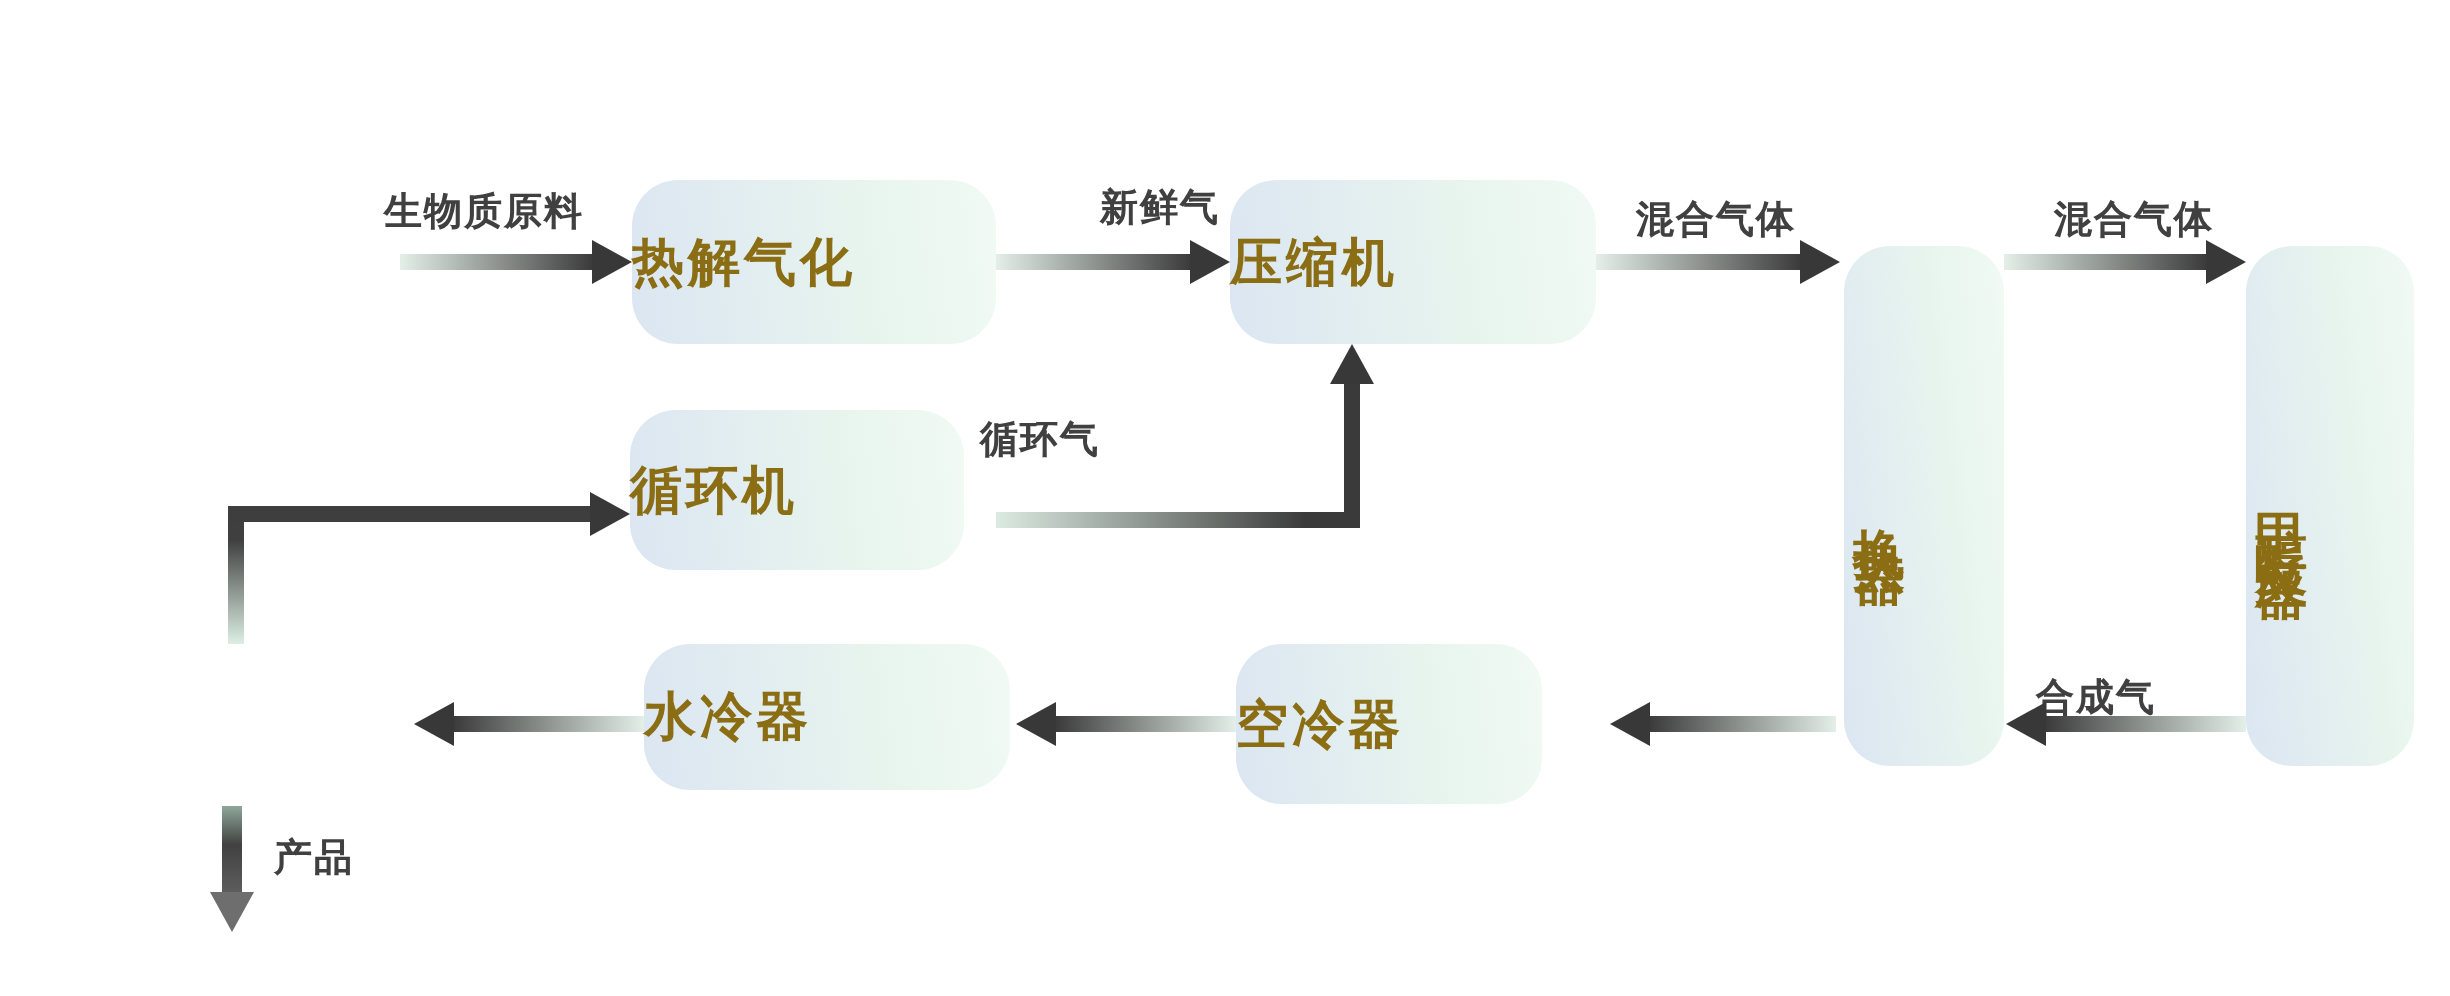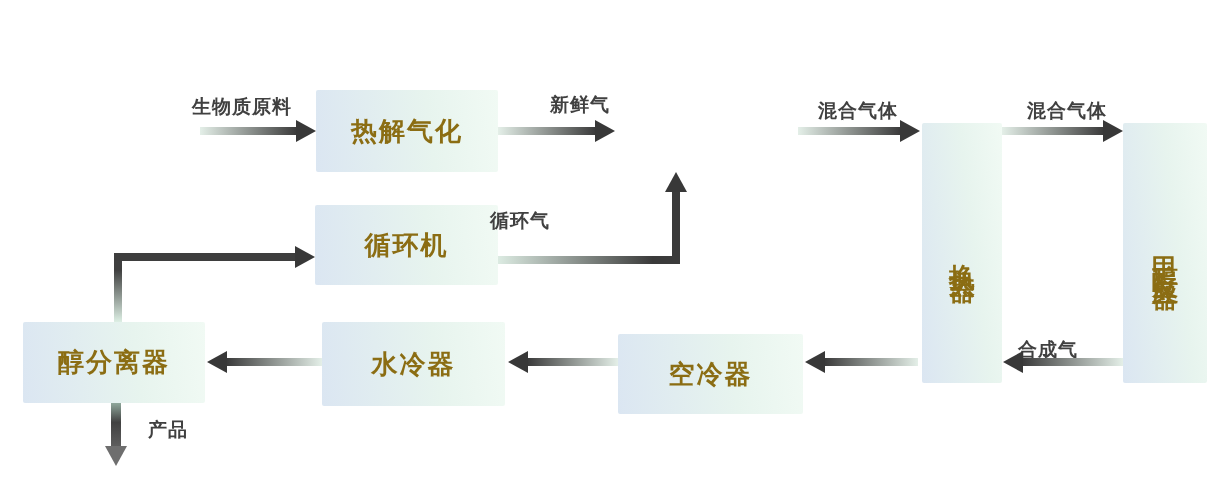--- a/index.html
+++ b/index.html
@@ -1,21 +1,21 @@
 <!DOCTYPE html>
 <html><head>
 <meta charset="utf-8">
 <style>
   html,body{margin:0;padding:0;background:#ffffff;}
   .canvas{position:relative;width:1225px;height:498px;background:#ffffff;overflow:hidden;
           font-family:"Liberation Sans",sans-serif;}
   
-  .box{position:absolute;border-radius:2px;
+  .box{position:absolute;border-radius:23px;
        background:linear-gradient(83deg,#dbe6f2 0%,#e7f4ee 62%,#f1faf4 100%);
-       display:flex;align-items:center;justify-content:center;}
+       display:flex;align-items:center;justify-content:flex-start;}
   .box .t{font-family:"Liberation Serif",serif;font-weight:700;font-size:26px;
           color:#8b6d13;letter-spacing:2px;white-space:nowrap;}
   .box.v .t{writing-mode:vertical-rl;text-orientation:upright;letter-spacing:7px;}
   
   .lbl{position:absolute;font-family:"Liberation Serif",serif;font-weight:700;
        font-size:19px;color:#404040;letter-spacing:1px;white-space:nowrap;line-height:1.1;}
   
   .shaft{position:absolute;}
   .head{position:absolute;width:0;height:0;border-style:solid;}
   .sr{background:linear-gradient(to right,#e4efe8,#3b3b3b);}
@@ -32,52 +32,52 @@
 </style>
 </head>
 <body>
 
 <div class="canvas">
 
   <div class="box" style="left:316px;top:90px;width:182px;height:82px">
     <span class="t">热解气化</span>
   </div>
 
+  <div class="box" style="left:615px;top:90px;width:183px;height:82px">
+    <span class="t">压缩机</span>
+  </div>
 
   <div class="box v" style="left:922px;top:123px;width:80px;height:260px">
     <span class="t">换热器</span>
   </div>
 
   <div class="box v" style="left:1123px;top:123px;width:84px;height:260px">
     <span class="t">甲醇反应器</span>
   </div>
 
-  <div class="box" style="left:315px;top:205px;width:183px;height:80px">
+  <div class="box" style="left:315px;top:205px;width:167px;height:80px">
     <span class="t">循环机</span>
   </div>
 
-  <div class="box" style="left:618px;top:334px;width:185px;height:80px">
+  <div class="box" style="left:618px;top:322px;width:153px;height:80px">
     <span class="t">空冷器</span>
   </div>
 
-  <div class="box" style="left:322px;top:322px;width:183px;height:84px">
+  <div class="box" style="left:322px;top:322px;width:183px;height:73px">
     <span class="t">水冷器</span>
   </div>
 
-  <div class="box" style="left:23px;top:322px;width:182px;height:81px">
-    <span class="t">醇分离器</span>
-  </div>
 
   <div class="lbl" style="left:192px;top:97px">生物质原料</div>
   <div class="lbl" style="left:550px;top:95px">新鲜气</div>
   <div class="lbl" style="left:818px;top:101px">混合气体</div>
   <div class="lbl" style="left:1027px;top:101px">混合气体</div>
   <div class="lbl" style="left:490px;top:211px">循环气</div>
   <div class="lbl" style="left:1018px;top:340px">合成气</div>
-  <div class="lbl" style="left:148px;top:420px">产品</div>
+  <div class="lbl" style="left:137px;top:420px">产品</div>
 
   <div>
     <div class="shaft sr" style="left:200px;top:127px;width:96px;height:8px"></div>
     <div class="head hr" style="left:296px;top:120px"></div>
   </div>
 
   <div>
     <div class="shaft sr" style="left:498px;top:127px;width:97px;height:8px"></div>
     <div class="head hr" style="left:595px;top:120px"></div>
   </div>

